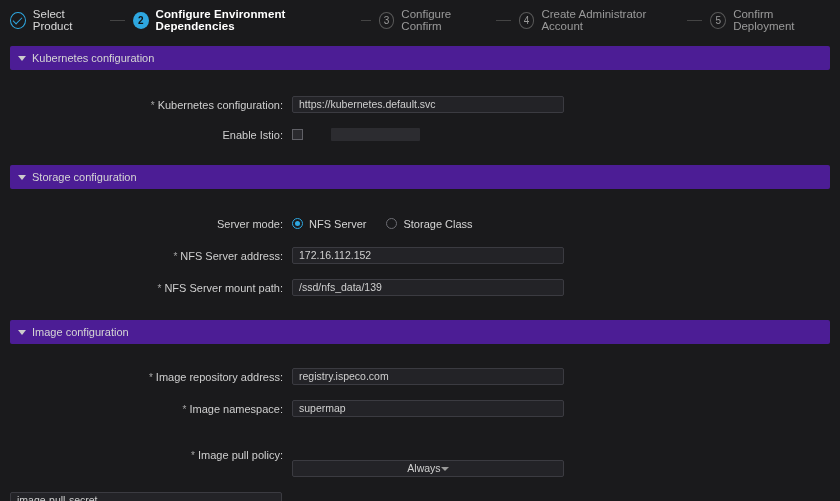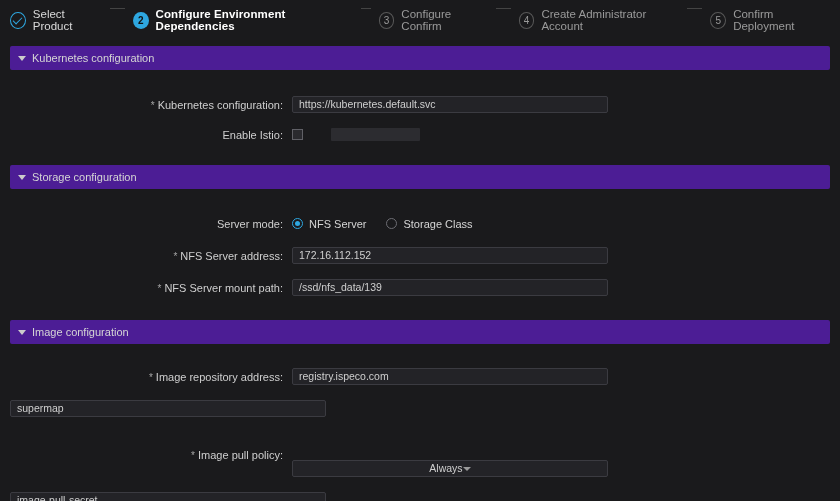--- a/index.html
+++ b/index.html
@@ -1,19 +1,19 @@
 <!DOCTYPE html>
 <html><head>
 <meta charset="utf-8">
 <style>
   * { box-sizing: border-box; margin: 0; padding: 0; font-family: "Segoe UI", Arial, sans-serif; }
   body { background:#1a1a1c; color:#e5e5e5; font-size:11px; width:840px; height:501px; overflow:hidden; }
   
   
-  .stepper { display:flex; align-items:flex-start; padding:8px 10px 8px 10px; }
+  .stepper { display:flex; align-items:center; padding:8px 10px 8px 10px; }
   .step { display:flex; align-items:center; }
   .step-circle { width:17px; height:17px; border-radius:50%; display:flex; align-items:center; justify-content:center; font-size:10px; }
   .step-circle.done { border:1.5px solid #2ea7e0; color:#2ea7e0; }
   .step-circle.active { background:#2ea7e0; color:#111; font-weight:600; }
   .step-circle.pending { border:1.5px solid #585858; color:#9a9a9a; }
   .step-label { margin-left:7px; font-size:11.5px; }
   .step-label.done { color:#d9d9d9; }
   .step-label.active { color:#ffffff; font-weight:600; letter-spacing:0.1px; }
   .step-label.pending { color:#9a9a9a; }
   .step-line { flex:1; height:1px; background:#444; margin:0 8px; min-width:15px;}
@@ -26,21 +26,21 @@
   .section-header { background:#4c1d95; padding:6px 8px; display:flex; align-items:center; cursor:pointer; border-radius:2px;}
   .chev { width:0; height:0; border-left:4px solid transparent; border-right:4px solid transparent; border-top:5px solid #ccc; margin-right:6px; flex:none;}
   .section-title { font-size:11px; color:#d5d5d5; }
   .section-body { padding:18px 0 28px 0; }
   .section:first-of-type { margin-top:4px; }
   
   
   .form-row { display:flex; align-items:center; margin-bottom:15px; }
   .label-col { width:282px; text-align:right; padding-right:9px; color:#cfcfcf; font-size:11px; }
   .req::before { content:"*"; color:#a5a5a5; margin-right:3px; font-size:10px; }
-  .input-col { width:316px; }
+  .input-col { width:272px; }
   input[type=text].txt, .select { width:100%; height:17px; line-height:17px; background:#232327; border:1px solid #3b3b41; color:#cfcfcf; font-size:10.5px; padding:0 6px; border-radius:2px; }
   .select { position:relative; display:flex; align-items:center; justify-content:center; cursor:pointer;margin-top:28px;}
   .select .sel-text { pointer-events:none; }
   .select .caret { width:0;height:0;border-left:4px solid transparent;border-right:4px solid transparent;border-top:4.5px solid #9a9a9a; }
   
   .checkbox { width:11px; height:11px; border:1px solid #606066; background:#2a2a2e; display:inline-block; vertical-align:middle;}
   
   .disabled-pill { display:inline-block; margin-left:28px; width:89px; height:13px; background:#2c2c30; border-radius:1px; vertical-align:middle;}
   
   
@@ -143,20 +143,21 @@
   <div class="section-header">
     <div class="chev"></div>
     <div class="section-title">Image configuration</div>
   </div>
   <div class="section-body tighter">
     <div class="form-row">
       <div class="label-col"><span class="req">Image repository address:</span></div>
       <div class="input-col"><input type="text" class="txt" value="registry.ispeco.com" style=""></div>
     </div>
     <div class="form-row">
+      <div class="label-col"><span class="req">Image namespace:</span></div>
       <div class="input-col"><input type="text" class="txt" value="supermap" style=""></div>
     </div>
     <div class="form-row">
       <div class="label-col"><span class="req">Image pull policy:</span></div>
       <div class="input-col">
         <div class="select">
           <span class="sel-text">Always</span>
           <span class="caret"></span>
         </div>
       </div>

